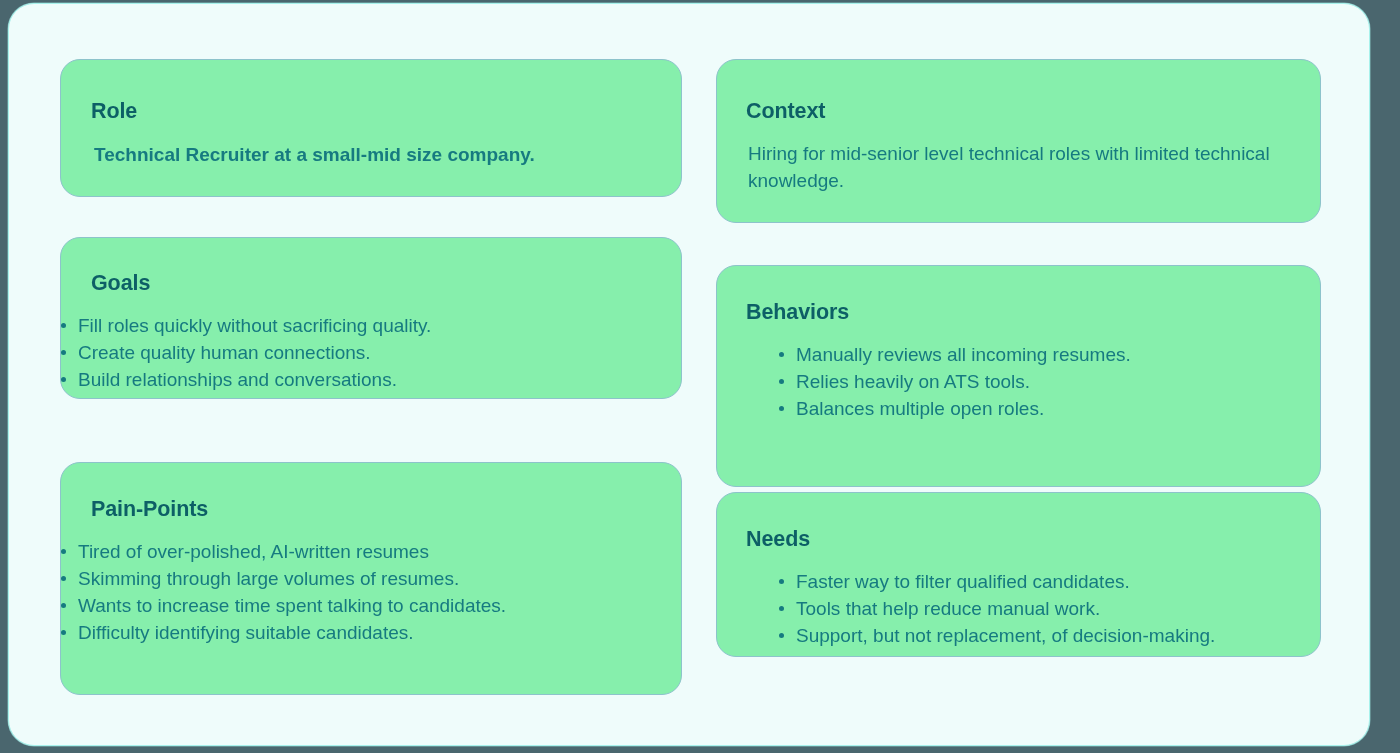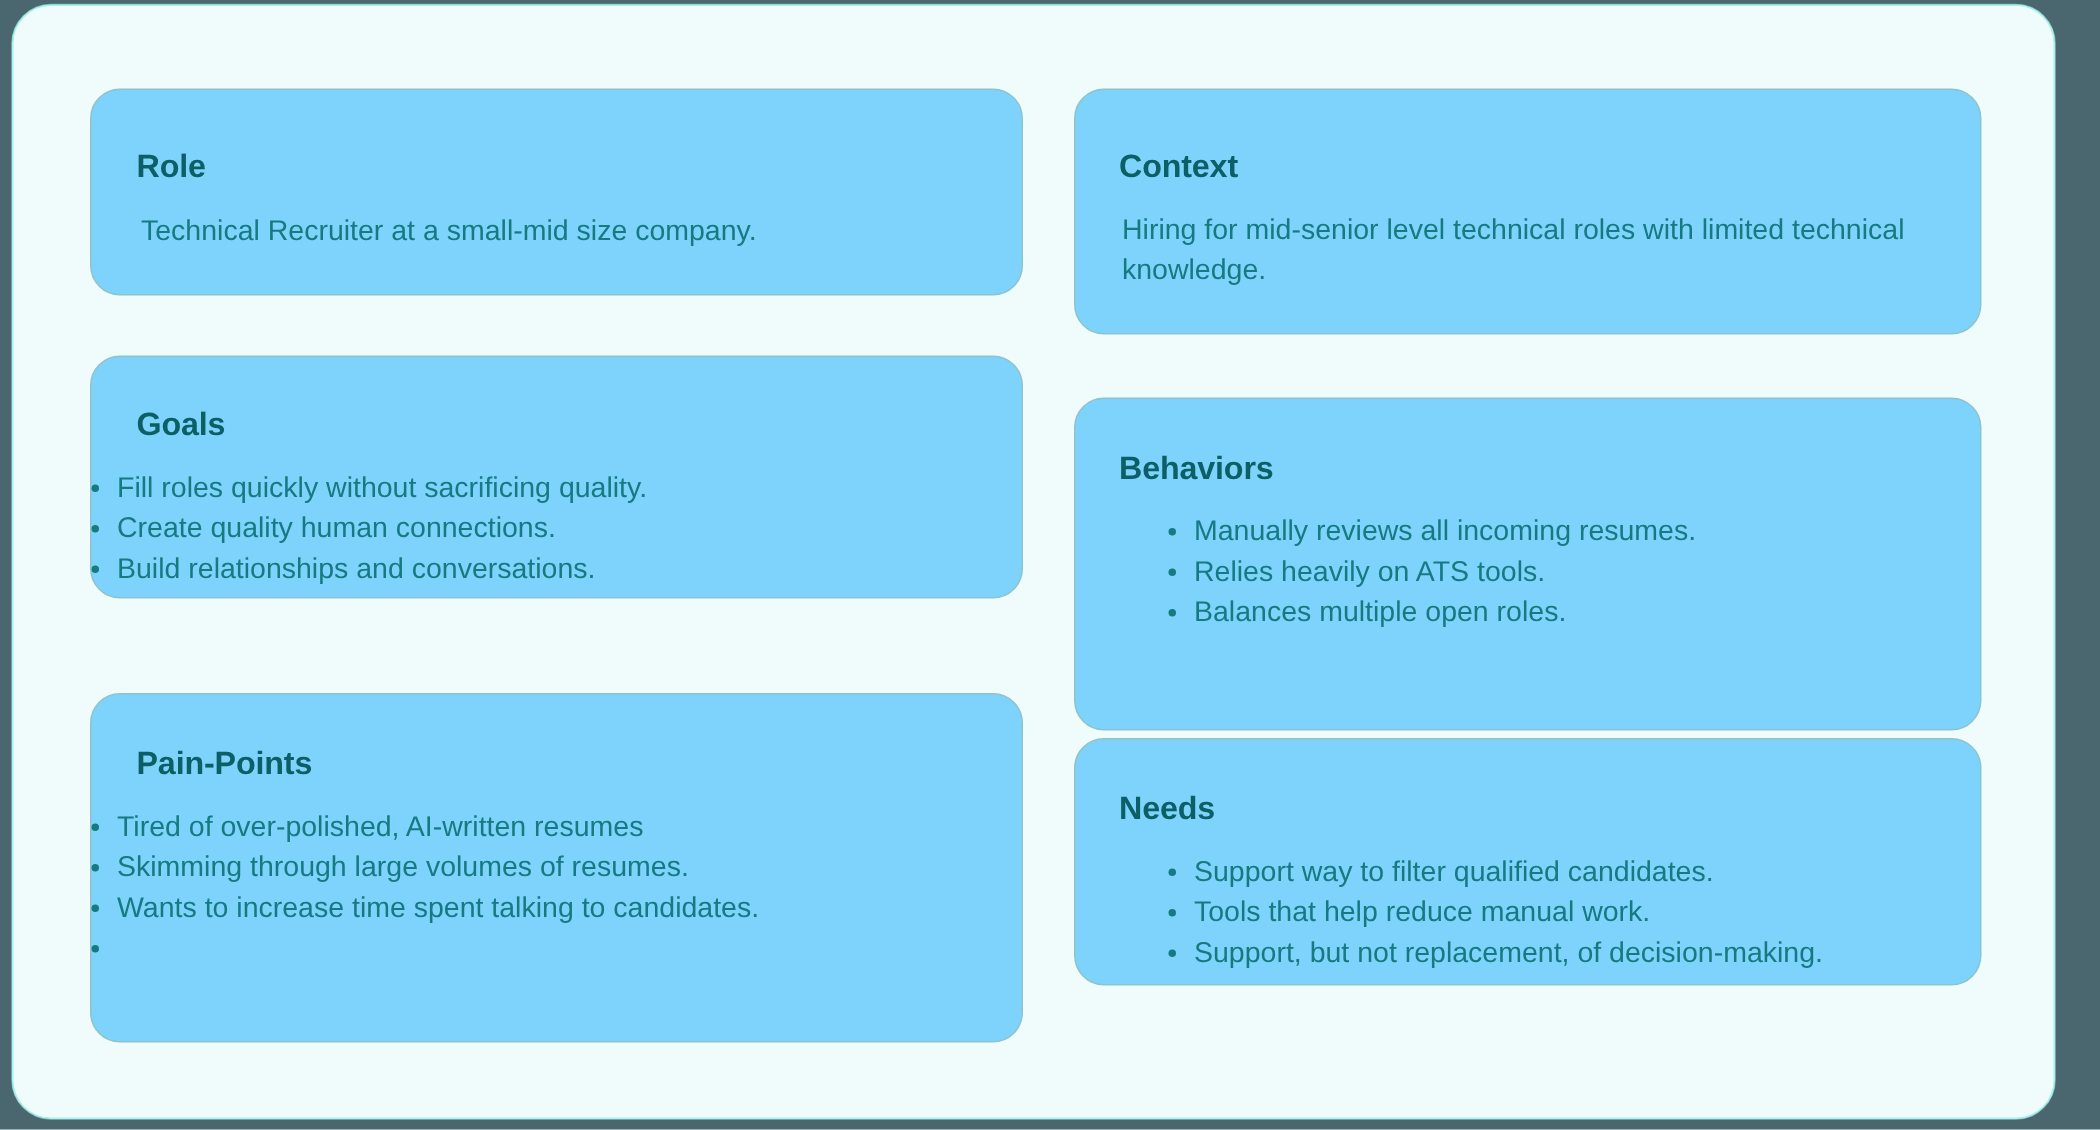--- a/index.html
+++ b/index.html
@@ -32,21 +32,21 @@
   .board-grid {
     position: absolute;
     left: 0;
     top: 0;
     right: 0;
     bottom: 0;
   }
 
   .persona-card {
     position: absolute;
-    background: #7dd3fc;
+    background: #86efac;
     border: 1.6px solid #8dc3cb;
     border-radius: 20px;
     padding: 0;
   }
 
   
   .card-role      { left: 51px;  top: 55px;  width: 622px; height: 138px; }
   .card-goals     { left: 51px;  top: 233px; width: 622px; height: 162px; }
   .card-pain      { left: 51px;  top: 458px; width: 622px; height: 233px; }
 
@@ -69,21 +69,21 @@
   .card-context   .card-heading { margin: 41px 0 0 29px; }
   .card-behaviors .card-heading { margin: 36px 0 0 29px; }
   .card-needs     .card-heading { margin: 36px 0 0 29px; }
 
   .card-body {
     color: #167a80;
     font-size: 19px;
     line-height: 1.43;
   }
 
-  .card-role    .card-body { margin: 18px 30px 0 33px; }
+  .card-role    .card-body { margin: 18px 30px 0 33px; font-weight: bold; }
   .card-context .card-body { margin: 17px 28px 0 31px; }
 
   .bullet-list {
     list-style: none;
     margin: 17px 0 0 0;
   }
   .card-goals .bullet-list,
   .card-pain  .bullet-list { }
   .card-behaviors .bullet-list,
   .card-needs     .bullet-list { padding-left: 62px; }
@@ -168,30 +168,31 @@
         <li class="bullet-item">
           <span class="bullet-dot"></span>
           <span>Skimming through large volumes of resumes.</span>
         </li>
         <li class="bullet-item">
           <span class="bullet-dot"></span>
           <span>Wants to increase time spent talking to candidates.</span>
         </li>
         <li class="bullet-item">
           <span class="bullet-dot"></span>
+          <span>Difficulty identifying suitable candidates.</span>
         </li>
       </ul>
     </section>
 
     <section class="persona-card card-needs">
       <h2 class="card-heading">Needs</h2>
       <ul class="bullet-list">
         <li class="bullet-item">
           <span class="bullet-dot"></span>
-          <span>Support way to filter qualified candidates.</span>
+          <span>Faster way to filter qualified candidates.</span>
         </li>
         <li class="bullet-item">
           <span class="bullet-dot"></span>
           <span>Tools that help reduce manual work.</span>
         </li>
         <li class="bullet-item">
           <span class="bullet-dot"></span>
           <span>Support, but not replacement, of decision-making.</span>
         </li>
       </ul>

